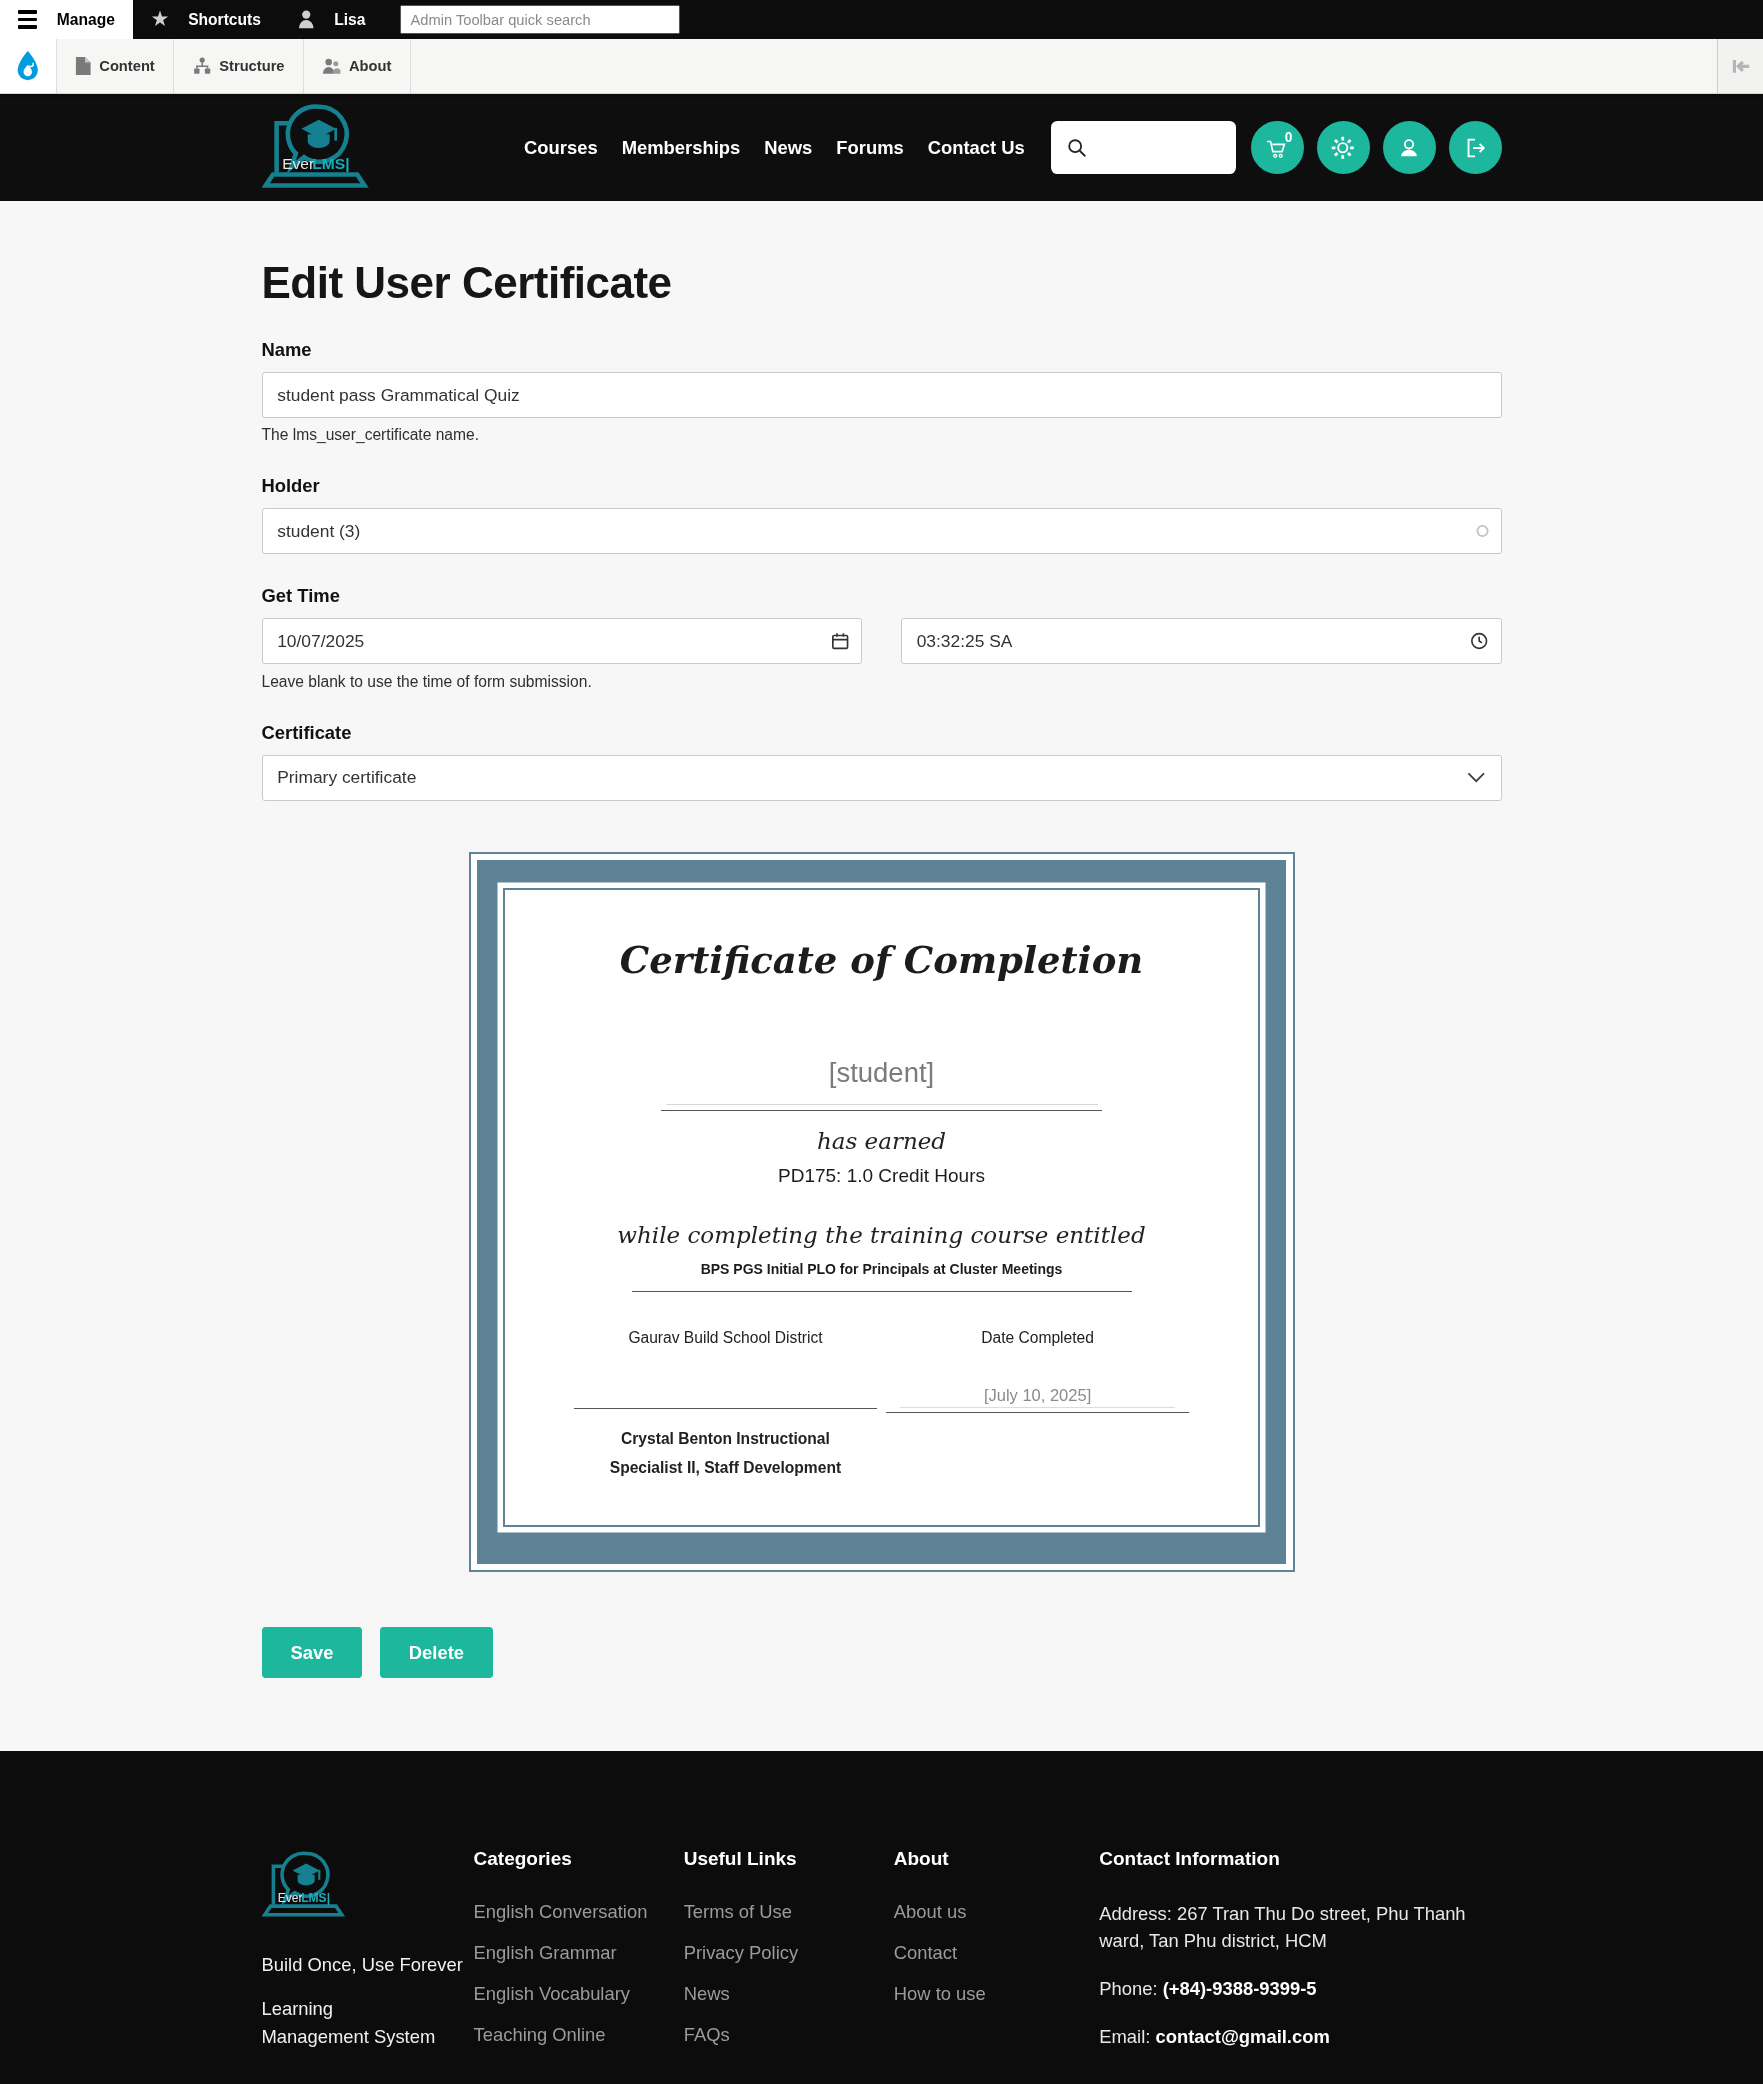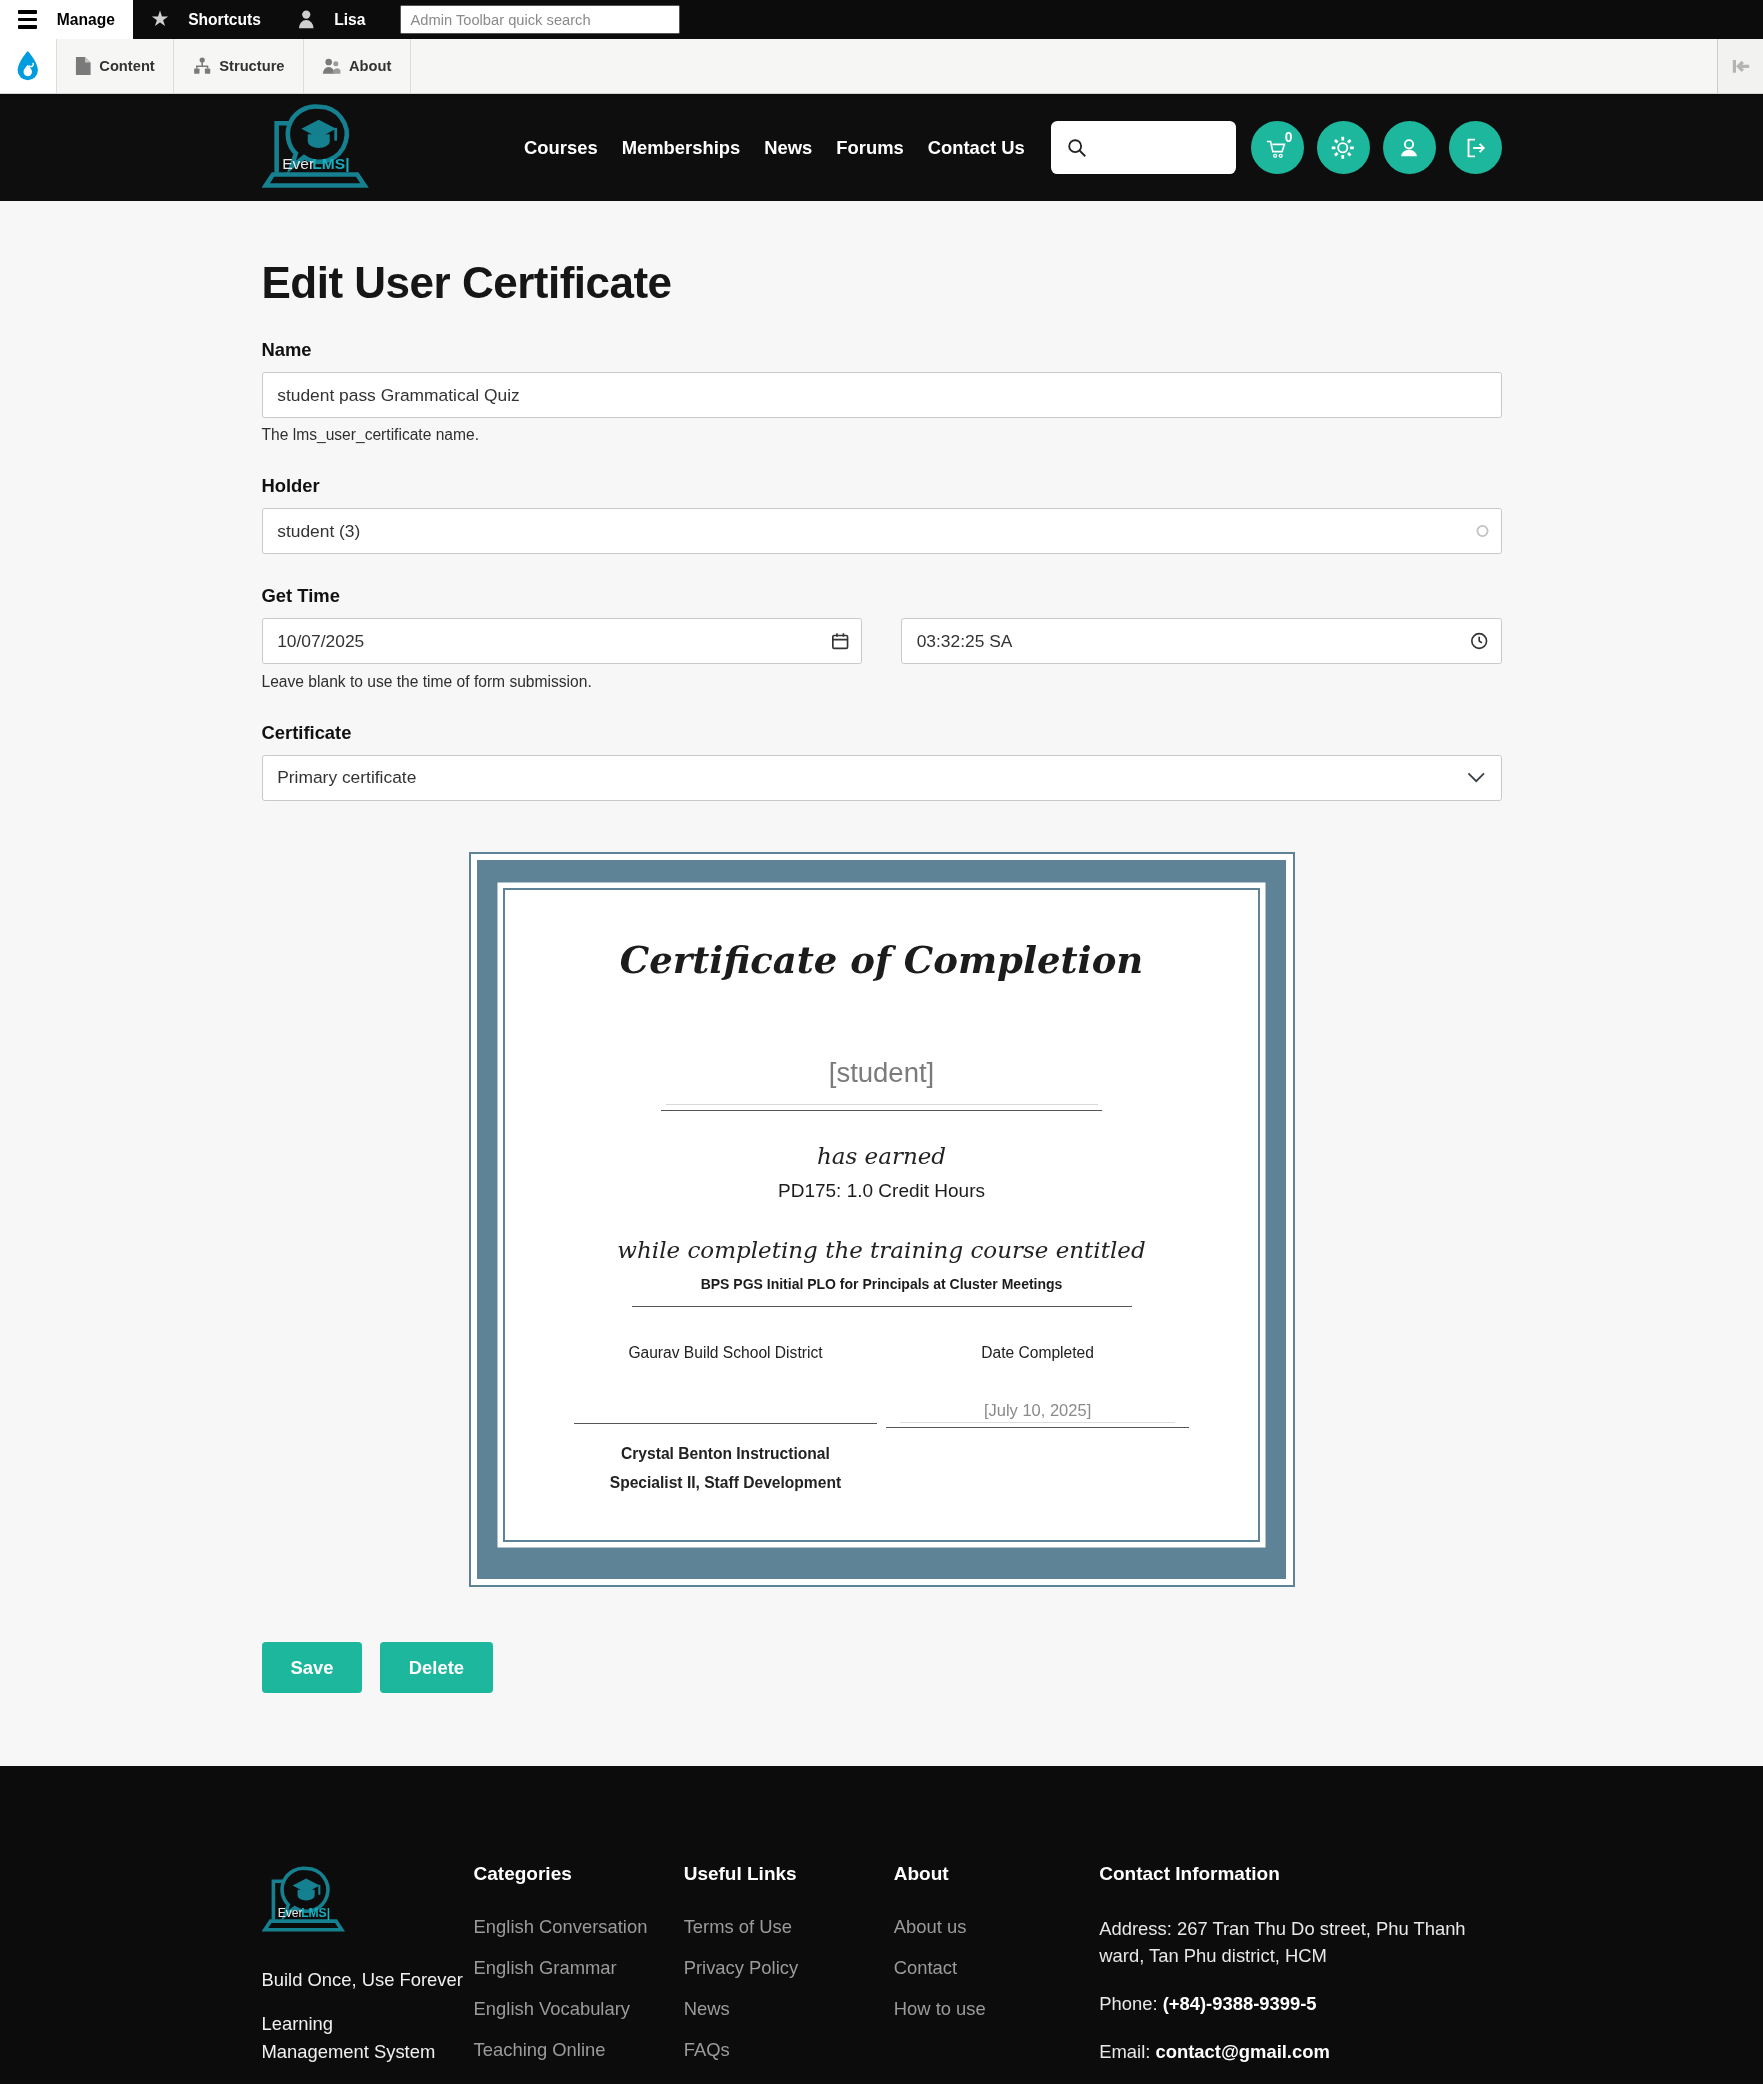--- a/index.html
+++ b/index.html
@@ -74,21 +74,21 @@
   .cert-outer { width: 826px; margin: 51px auto 0; border: 2.8px solid #5f8396;
     background: #fff; padding: 6.4px; }
   .cert-band { background: #5f8396; padding: 28.5px 26px 37px; }
   .cert-inner { background: #fff; border: 2.8px solid #5f8396; box-shadow: 0 0 0 5.5px #fff;
     padding: 48px 37px 42px; text-align: center; }
   .script { font-family: "DejaVu Serif", serif; font-style: italic; }
   .cert-title { font-size: 37px; color: #1c1c1c; font-weight: bold; }
   .cert-recipient { margin-top: 75px; font-size: 27.5px; color: #7b7b7b; }
   .sig-line-light { width: 432px; margin: 14.7px auto 0; border-bottom: 1.8px solid #d8d8d8; }
   .sig-line-dark  { width: 441px; margin: 4.6px auto 0; border-bottom: 1.8px solid #555; }
-  .cert-earned { margin-top: 32px; font-size: 23px; color: #222; }
+  .cert-earned { margin-top: 17px; font-size: 23px; color: #222; }
   .cert-credit { margin-top: 11px; font-size: 19px; font-weight: normal; color: #1c1c1c; }
   .cert-while { margin-top: 35px; font-size: 23px; color: #222; }
   .cert-course { margin-top: 13px; font-size: 14px; font-weight: bold; color: #1c1c1c; }
   .cert-course-line { width: 500px; margin: 14.7px auto 0; border-bottom: 1.8px solid #555; }
   .cert-bottom { display: flex; justify-content: space-between; margin-top: 37px; padding: 0 27.5px; }
   .cert-col { width: 317px; font-size: 15.6px; color: #222; }
   .cert-col .lbl { font-size: 15.6px; }
   .cert-col .date-val { color: #8a8a8a; margin-top: 39px; font-size: 16.5px; }
   .cert-col .spacer { height: 57px; }
   .col-line-light { border-bottom: 1.8px solid #ddd; width: 275px; margin: 1.8px auto 0; }

